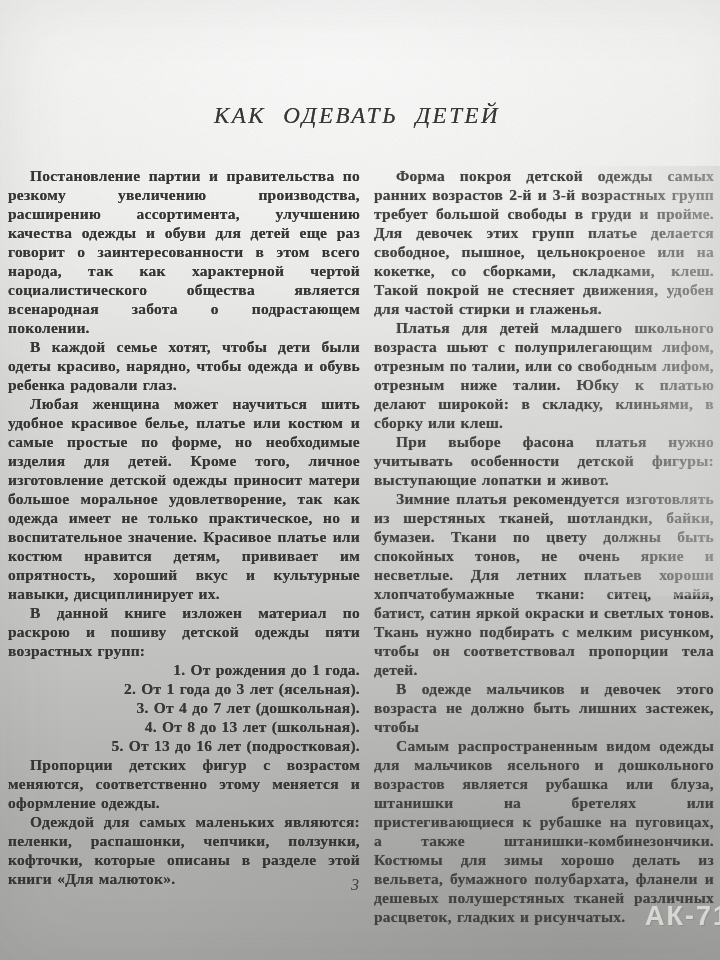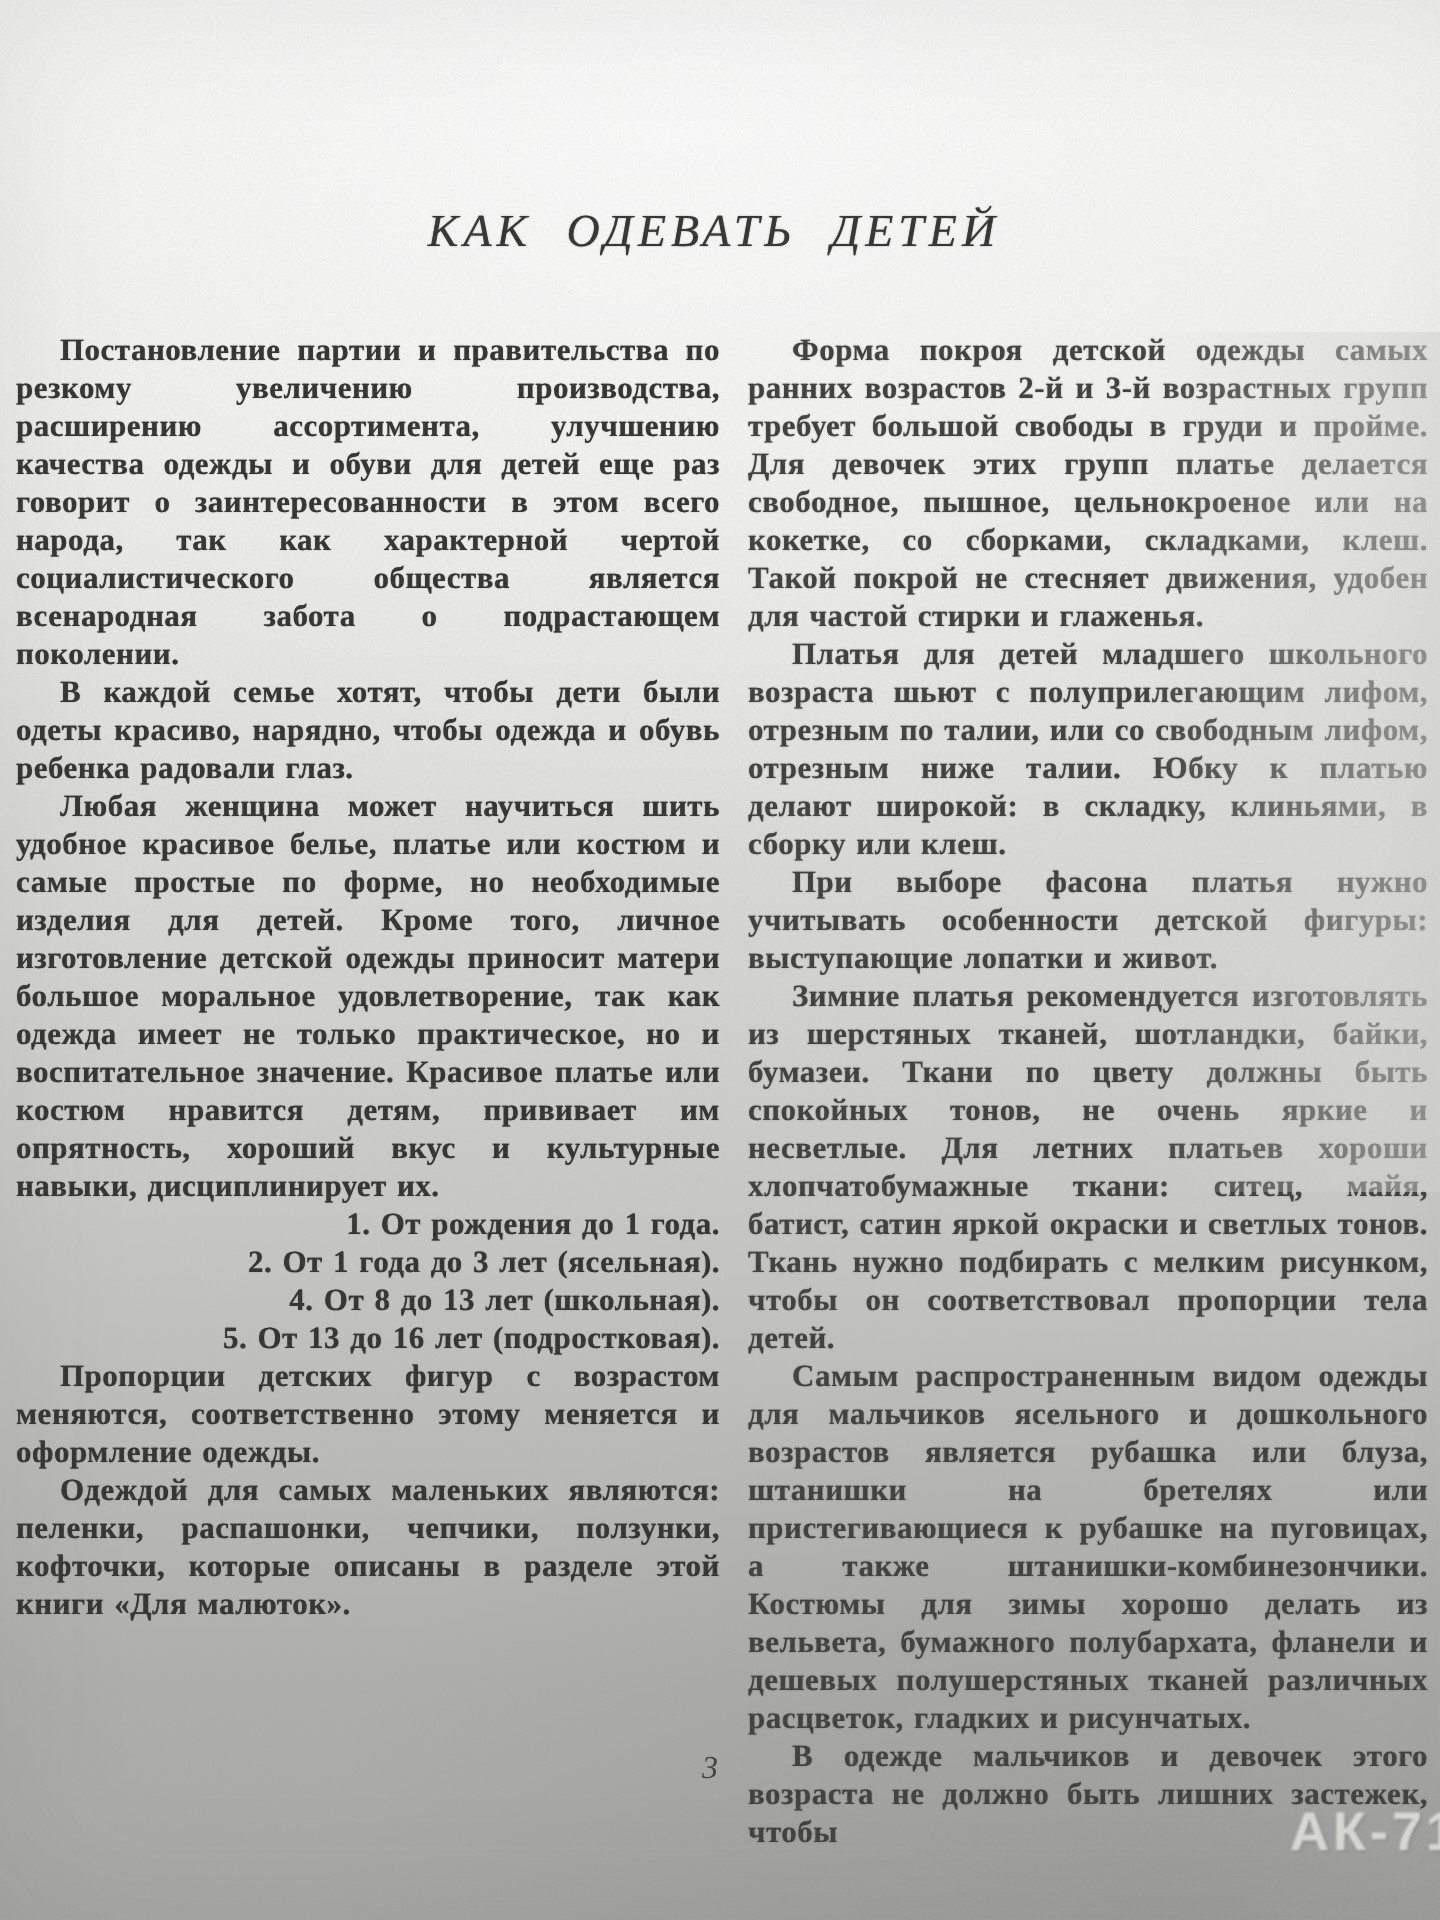--- a/index.html
+++ b/index.html
@@ -111,34 +111,36 @@
 
 <div class="scan-page">
 
   <h1 class="page-title">КАК ОДЕВАТЬ ДЕТЕЙ</h1>
 
   <div class="text-columns">
     <div class="col col-left">
       <p class="para">Постановление партии и правительства по резкому увеличению производства, расширению ассортимента, улучшению качества одежды и обуви для детей еще раз говорит о заинтересованности в этом всего народа, так как характерной чертой социалистического общества является всенародная забота о подрастающем поколении.</p>
       <p class="para">В каждой семье хотят, чтобы дети были одеты красиво, нарядно, чтобы одежда и обувь ребенка радовали глаз.</p>
       <p class="para">Любая женщина может научиться шить удобное красивое белье, платье или костюм и самые простые по форме, но необходимые изделия для детей. Кроме того, личное изготовление детской одежды приносит матери большое моральное удовлетворение, так как одежда имеет не только практическое, но и воспитательное значение. Красивое платье или костюм нравится детям, прививает им опрятность, хороший вкус и культурные навыки, дисциплинирует их.</p>
+      <p class="para">В данной книге изложен материал по раскрою и пошиву детской одежды пяти возрастных групп:</p>
       <p class="list-line">1. От рождения до 1 года.</p>
       <p class="list-line">2. От 1 года до 3 лет (ясельная).</p>
+      <p class="list-line">3. От 4 до 7 лет (дошкольная).</p>
       <p class="list-line">4. От 8 до 13 лет (школьная).</p>
       <p class="list-line">5. От 13 до 16 лет (подростковая).</p>
       <p class="para">Пропорции детских фигур с возрастом меняются, соответственно этому меняется и оформление одежды.</p>
       <p class="para">Одеждой для самых маленьких являются: пеленки, распашонки, чепчики, ползунки, кофточки, которые описаны в разделе этой книги «Для малюток».</p>
     </div>
     <div class="col col-right">
       <p class="para">Форма покроя детской одежды самых ранних возрастов 2-й и 3-й возрастных групп требует большой свободы в груди и пройме. Для девочек этих групп платье делается свободное, пышное, цельнокроеное или на кокетке, со сборками, складками, клеш. Такой покрой не стесняет движения, удобен для частой стирки и глаженья.</p>
       <p class="para">Платья для детей младшего школьного возраста шьют с полуприлегающим лифом, отрезным по талии, или со свободным лифом, отрезным ниже талии. Юбку к платью делают широкой: в складку, клиньями, в сборку или клеш.</p>
       <p class="para">При выборе фасона платья нужно учитывать особенности детской фигуры: выступающие лопатки и живот.</p>
       <p class="para">Зимние платья рекомендуется изготовлять из шерстяных тканей, шотландки, байки, бумазеи. Ткани по цвету должны быть спокойных тонов, не очень яркие и несветлые. Для летних платьев хороши хлопчатобумажные ткани: ситец, майя, батист, сатин яркой окраски и светлых тонов. Ткань нужно подбирать с мелким рисунком, чтобы он соответствовал пропорции тела детей.</p>
+      <p class="para">В одежде мальчиков и девочек этого возраста не должно быть лишних застежек, чтобы</p>
       <p class="para">Самым распространенным видом одежды для мальчиков ясельного и дошкольного возрастов является рубашка или блуза, штанишки на бретелях или пристегивающиеся к рубашке на пуговицах, а также штанишки-комбинезончики. Костюмы для зимы хорошо делать из вельвета, бумажного полубархата, фланели и дешевых полушерстяных тканей различных расцветок, гладких и рисунчатых.</p>
-      <p class="para">В одежде мальчиков и девочек этого возраста не должно быть лишних застежек, чтобы</p>
     </div>
   </div>
 
   <div class="fade-right"></div>
 
   <div class="page-number">3</div>
 
   <div class="watermark-stamp">АК-71</div>
 
   <svg class="grain" width="720" height="960" xmlns="http://www.w3.org/2000/svg">

